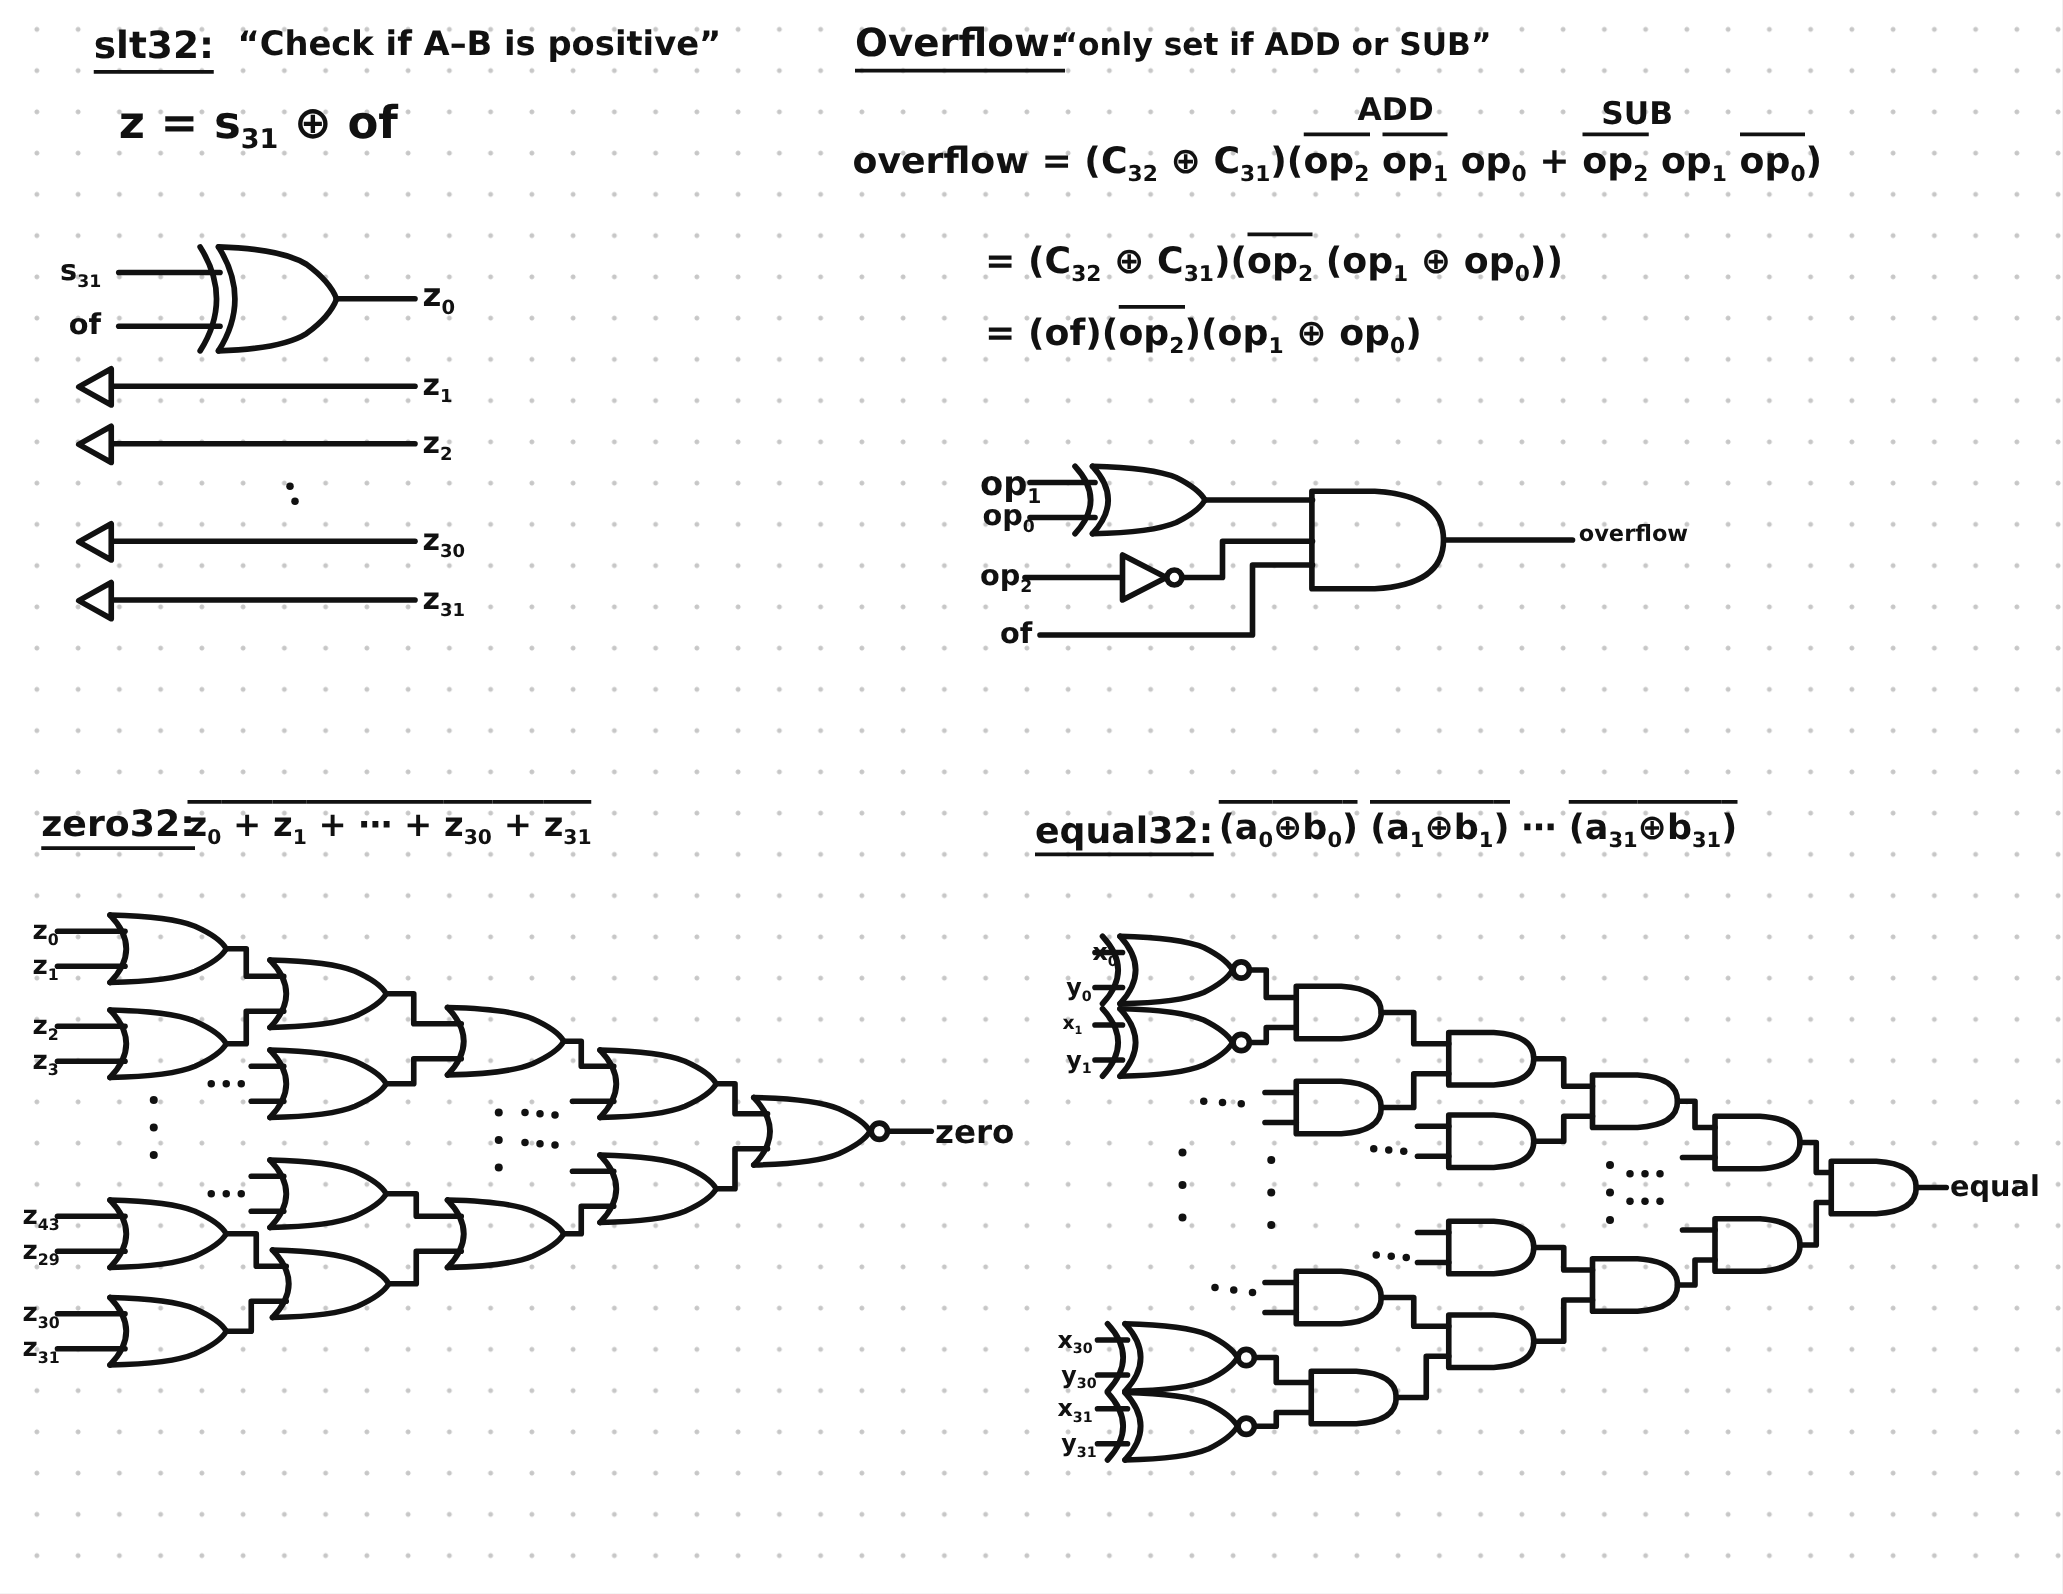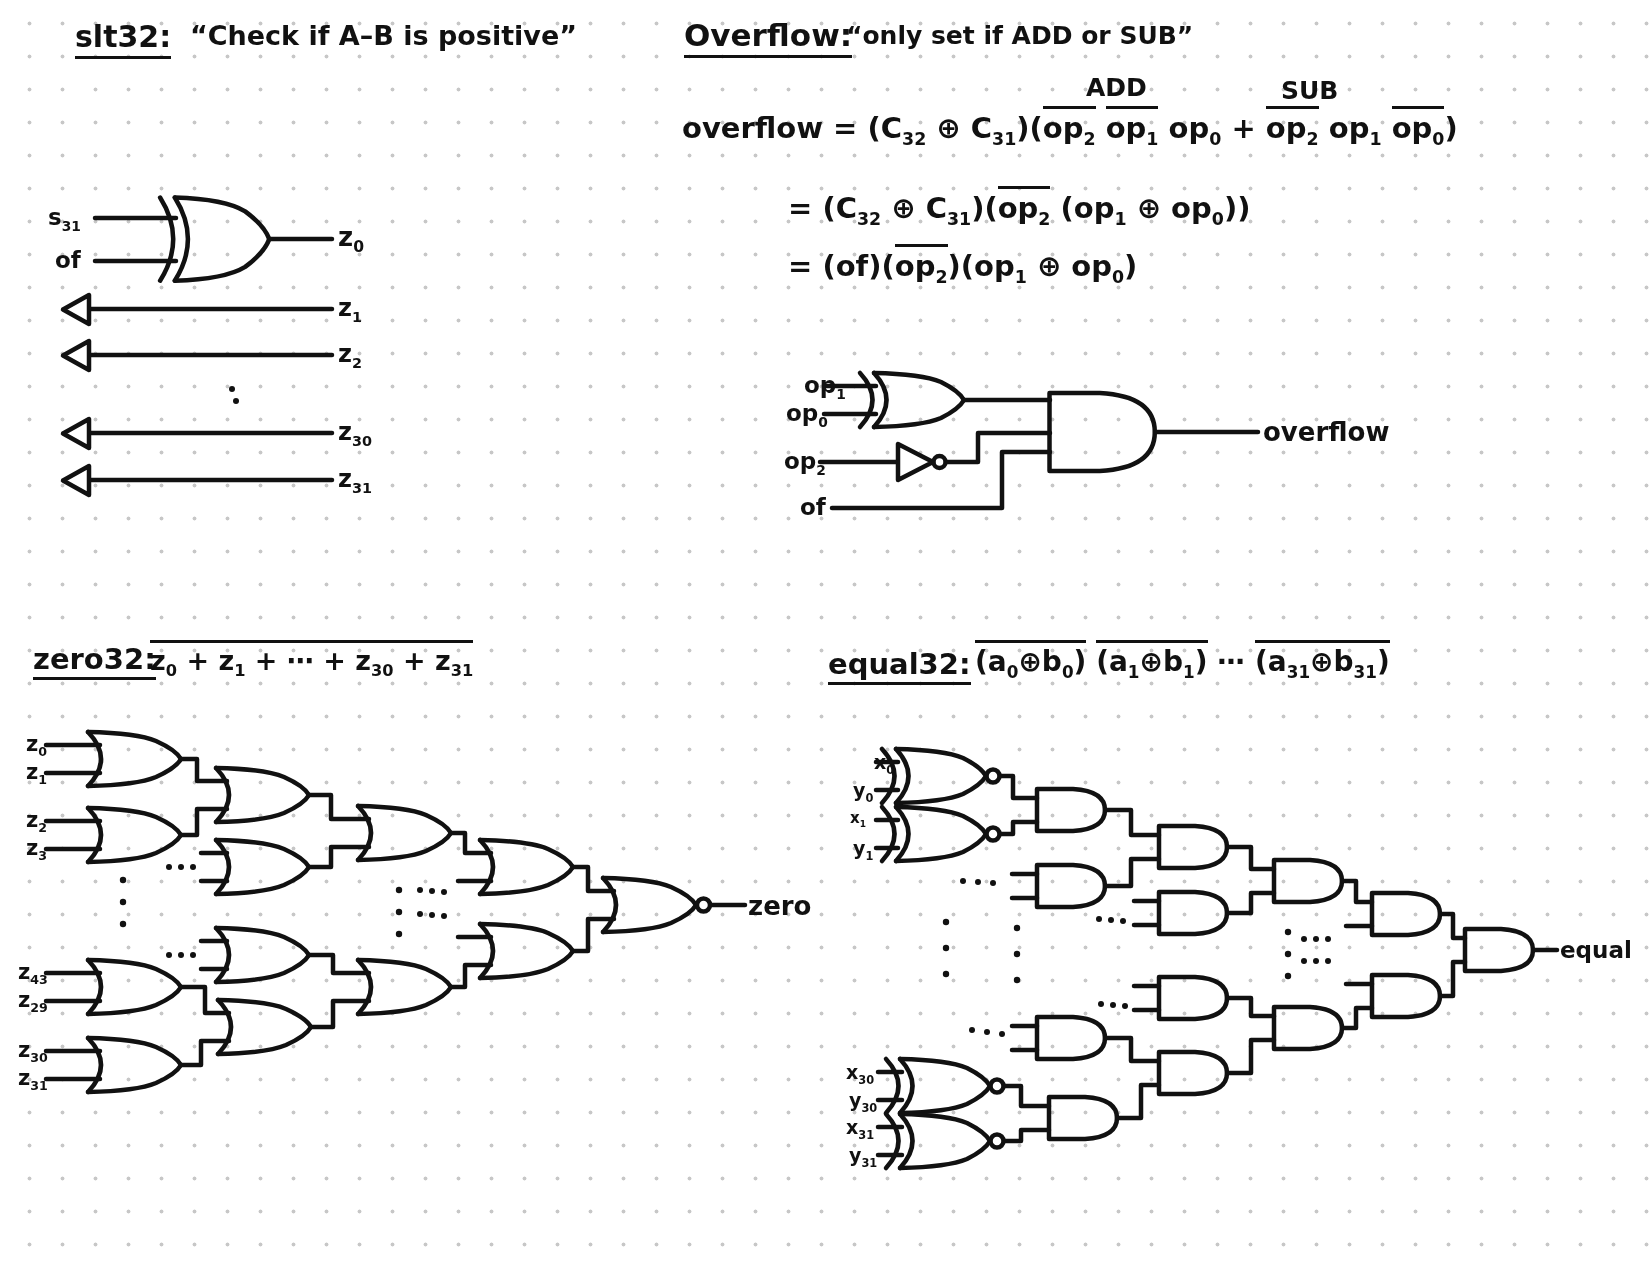--- a/index.html
+++ b/index.html
@@ -253,40 +253,41 @@
         <circle class="dot" cx="1328" cy="939" r="3"></circle>
         <circle class="dot" cx="1304" cy="961" r="3"></circle>
         <circle class="dot" cx="1316" cy="961" r="3"></circle>
         <circle class="dot" cx="1328" cy="961" r="3"></circle>
       </g>
     </g>
   </svg>
 
   <div class="lbl underlined" style="left:75px;top:20px;font-size:30px">slt32:</div>
   <div class="lbl" style="left:190px;top:20px;font-size:27px">“Check if A–B is positive”</div>
+  <div class="lbl" style="left:95px;top:78px;font-size:36px"><span>z = s<sub>31</sub></span><span> ⊕ of</span></div>
   <div class="lbl" style="left:48px;top:204px;font-size:23px"><span>s<sub>31</sub></span></div>
   <div class="lbl" style="left:55px;top:247px;font-size:23px"><span>of</span></div>
   <div class="lbl" style="left:338px;top:223px;font-size:26px"><span>z<sub>0</sub></span></div>
   <div class="lbl" style="left:338px;top:295px;font-size:24px"><span>z<sub>1</sub></span></div>
   <div class="lbl" style="left:338px;top:341px;font-size:24px"><span>z<sub>2</sub></span></div>
   <div class="lbl" style="left:338px;top:419px;font-size:24px"><span>z<sub>30</sub></span></div>
   <div class="lbl" style="left:338px;top:466px;font-size:24px"><span>z<sub>31</sub></span></div>
 
   <div class="lbl underlined" style="left:684px;top:18px;font-size:31px">Overflow:</div>
   <div class="lbl" style="left:846px;top:22px;font-size:25px">“only set if ADD or SUB”</div>
   <div class="lbl" style="left:1086px;top:74px;font-size:25px">ADD</div>
   <div class="lbl" style="left:1281px;top:77px;font-size:25px">SUB</div>
   <div class="lbl" style="left:682px;top:112px;font-size:29px"><span>overflow = (C<sub>32</sub></span><span> ⊕ C<sub>31</sub></span><span>)(</span><span class="bar">op<sub>2</sub></span><span> </span><span class="bar">op<sub>1</sub></span><span> op<sub>0</sub></span><span> + </span><span class="bar">op<sub>2</sub></span><span> op<sub>1</sub></span><span> </span><span class="bar">op<sub>0</sub></span><span>)</span></div>
   <div class="lbl" style="left:788px;top:192px;font-size:29px"><span>= (C<sub>32</sub></span><span> ⊕ C<sub>31</sub></span><span>)(</span><span class="bar">op<sub>2</sub></span><span> (op<sub>1</sub></span><span> ⊕ op<sub>0</sub></span><span>))</span></div>
   <div class="lbl" style="left:788px;top:250px;font-size:29px"><span>= (of)(</span><span class="bar">op<sub>2</sub></span><span>)(op<sub>1</sub></span><span> ⊕ op<sub>0</sub></span><span>)</span></div>
-  <div class="lbl" style="left:804px;top:372px;font-size:23px"><span>op<sub>1</sub></span></div>
+  <div class="lbl" style="left:784px;top:372px;font-size:27px"><span>op<sub>1</sub></span></div>
   <div class="lbl" style="left:786px;top:400px;font-size:23px"><span>op<sub>0</sub></span></div>
   <div class="lbl" style="left:784px;top:448px;font-size:23px"><span>op<sub>2</sub></span></div>
   <div class="lbl" style="left:800px;top:494px;font-size:23px"><span>of</span></div>
-  <div class="lbl" style="left:1263px;top:418px;font-size:26px">overflow</div>
+  <div class="lbl" style="left:1263px;top:418px;font-size:18px">overflow</div>
 
   <div class="lbl underlined" style="left:33px;top:643px;font-size:29px">zero32:</div>
   <div class="lbl" style="left:150px;top:645px;font-size:27px"><span class="bar">z<sub>0</sub></span><span class="bar"> + </span><span class="bar">z<sub>1</sub></span><span class="bar"> + ⋯ + </span><span class="bar">z<sub>30</sub></span><span class="bar"> + </span><span class="bar">z<sub>31</sub></span></div>
   <div class="lbl" style="left:26px;top:732px;font-size:21px"><span>z<sub>0</sub></span></div>
   <div class="lbl" style="left:26px;top:760px;font-size:21px"><span>z<sub>1</sub></span></div>
   <div class="lbl" style="left:26px;top:808px;font-size:21px"><span>z<sub>2</sub></span></div>
   <div class="lbl" style="left:26px;top:836px;font-size:21px"><span>z<sub>3</sub></span></div>
   <div class="lbl" style="left:18px;top:960px;font-size:21px"><span>z<sub>43</sub></span></div>
   <div class="lbl" style="left:18px;top:988px;font-size:21px"><span>z<sub>29</sub></span></div>
   <div class="lbl" style="left:18px;top:1038px;font-size:21px"><span>z<sub>30</sub></span></div>

